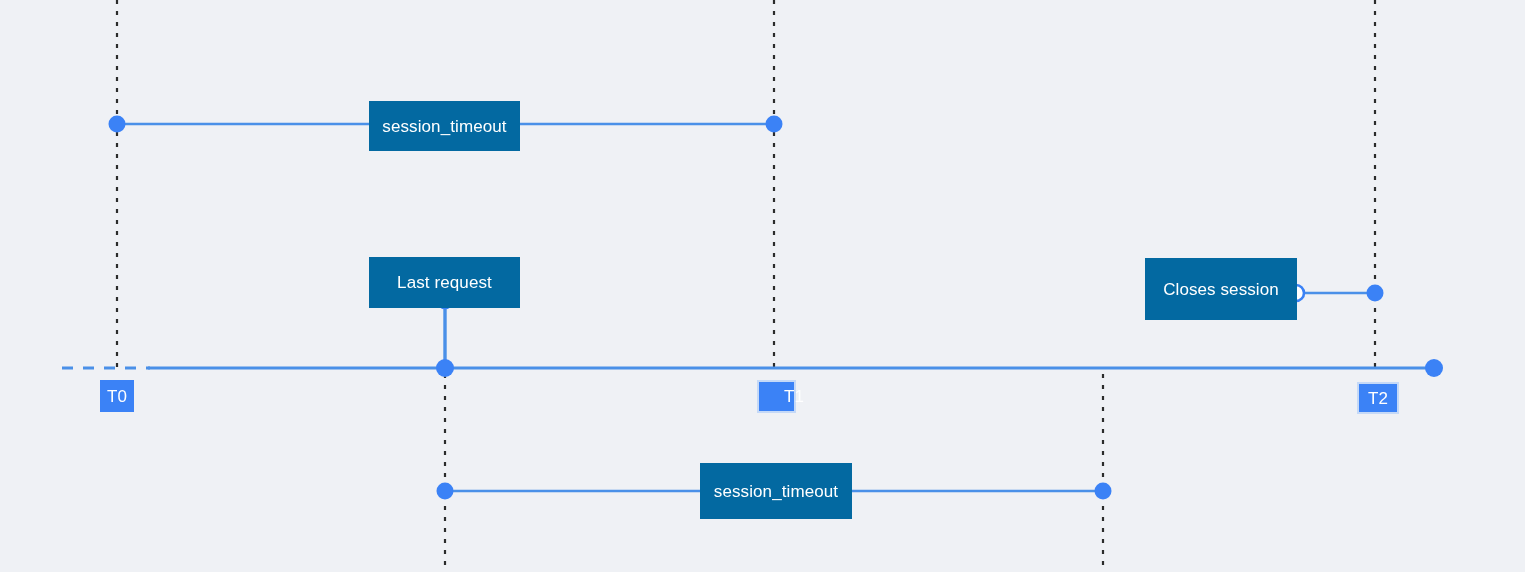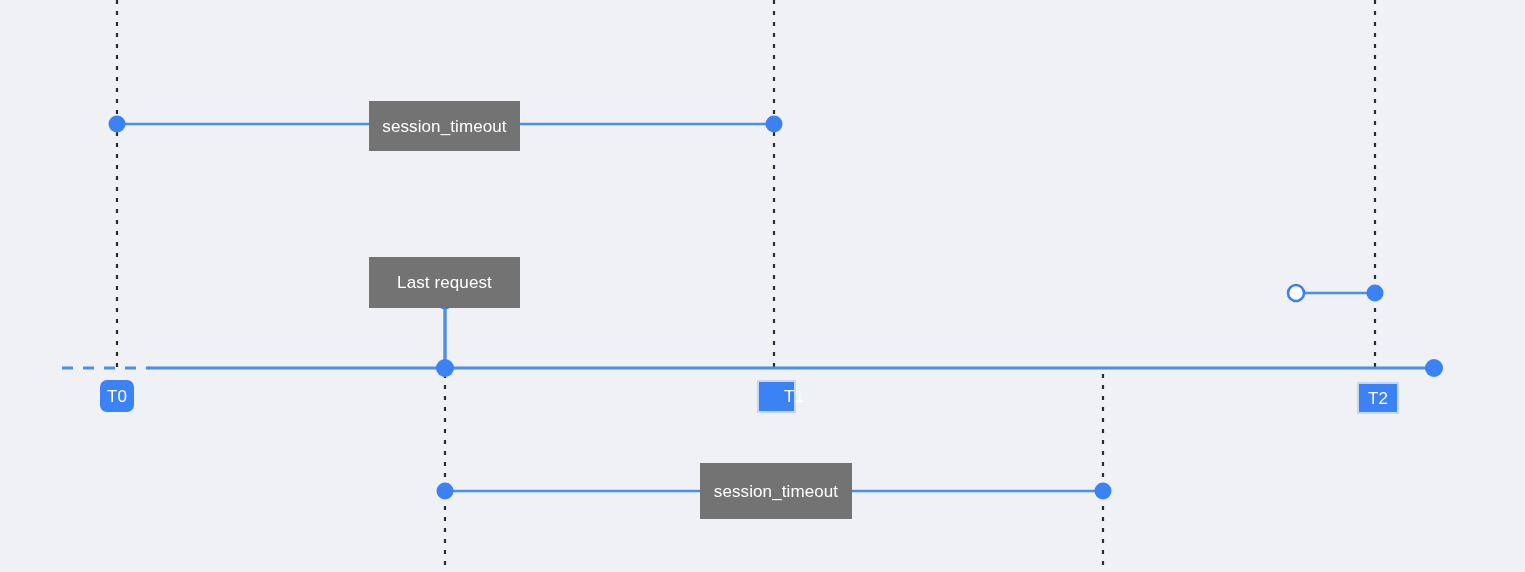--- a/index.html
+++ b/index.html
@@ -20,21 +20,21 @@
   }
   #diagram-svg {
     position: absolute;
     left: 0;
     top: 0;
     width: 1525px;
     height: 572px;
   }
   .node-box {
     position: absolute;
-    background: #737373;
+    background: #0369a1;
     color: #ffffff;
     display: flex;
     align-items: center;
     justify-content: center;
     box-sizing: border-box;
     font-family: "Liberation Sans", sans-serif;
     letter-spacing: 0.1px;
     white-space: nowrap;
     user-select: none;
   }
@@ -109,26 +109,29 @@
   </svg>
 
   <div class="node-box" id="box-span-session-timeout-top" style="left: 369px; top: 101px; width: 151px; height: 50px;">
     <span class="node-label">session_timeout</span>
   </div>
 
   <div class="node-box" id="box-event-last-request" style="left: 369px; top: 249px; width: 151px; height: 51px; margin-top: 8px;">
     <span class="node-label">Last request</span>
   </div>
 
+  <div class="node-box" id="box-span-closes-session" style="left: 1145px; top: 258px; width: 152px; height: 62px;">
+    <span class="node-label">Closes session</span>
+  </div>
 
   <div class="node-box" id="box-span-session-timeout-bottom" style="left: 700px; top: 463px; width: 152px; height: 56px;">
     <span class="node-label">session_timeout</span>
   </div>
 
-  <div class="tick-box" id="tick-t0" style="left: 100px; top: 380px; width: 34px; height: 32px; border-radius: 7px;">
+  <div class="tick-box" id="tick-t0" style="left: 100px; top: 380px; width: 34px; height: 32px;">
     <span class="tick-label">T0</span>
   </div>
 
   <div class="tick-box selected" id="tick-t1" style="left: 757px; top: 380px; width: 37px; height: 33px; padding-left: 35px;">
     <span class="tick-label">T1</span>
   </div>
 
   <div class="tick-box selected" id="tick-t2" style="left: 1357px; top: 382px; width: 42px; height: 32px;">
     <span class="tick-label">T2</span>
   </div>

